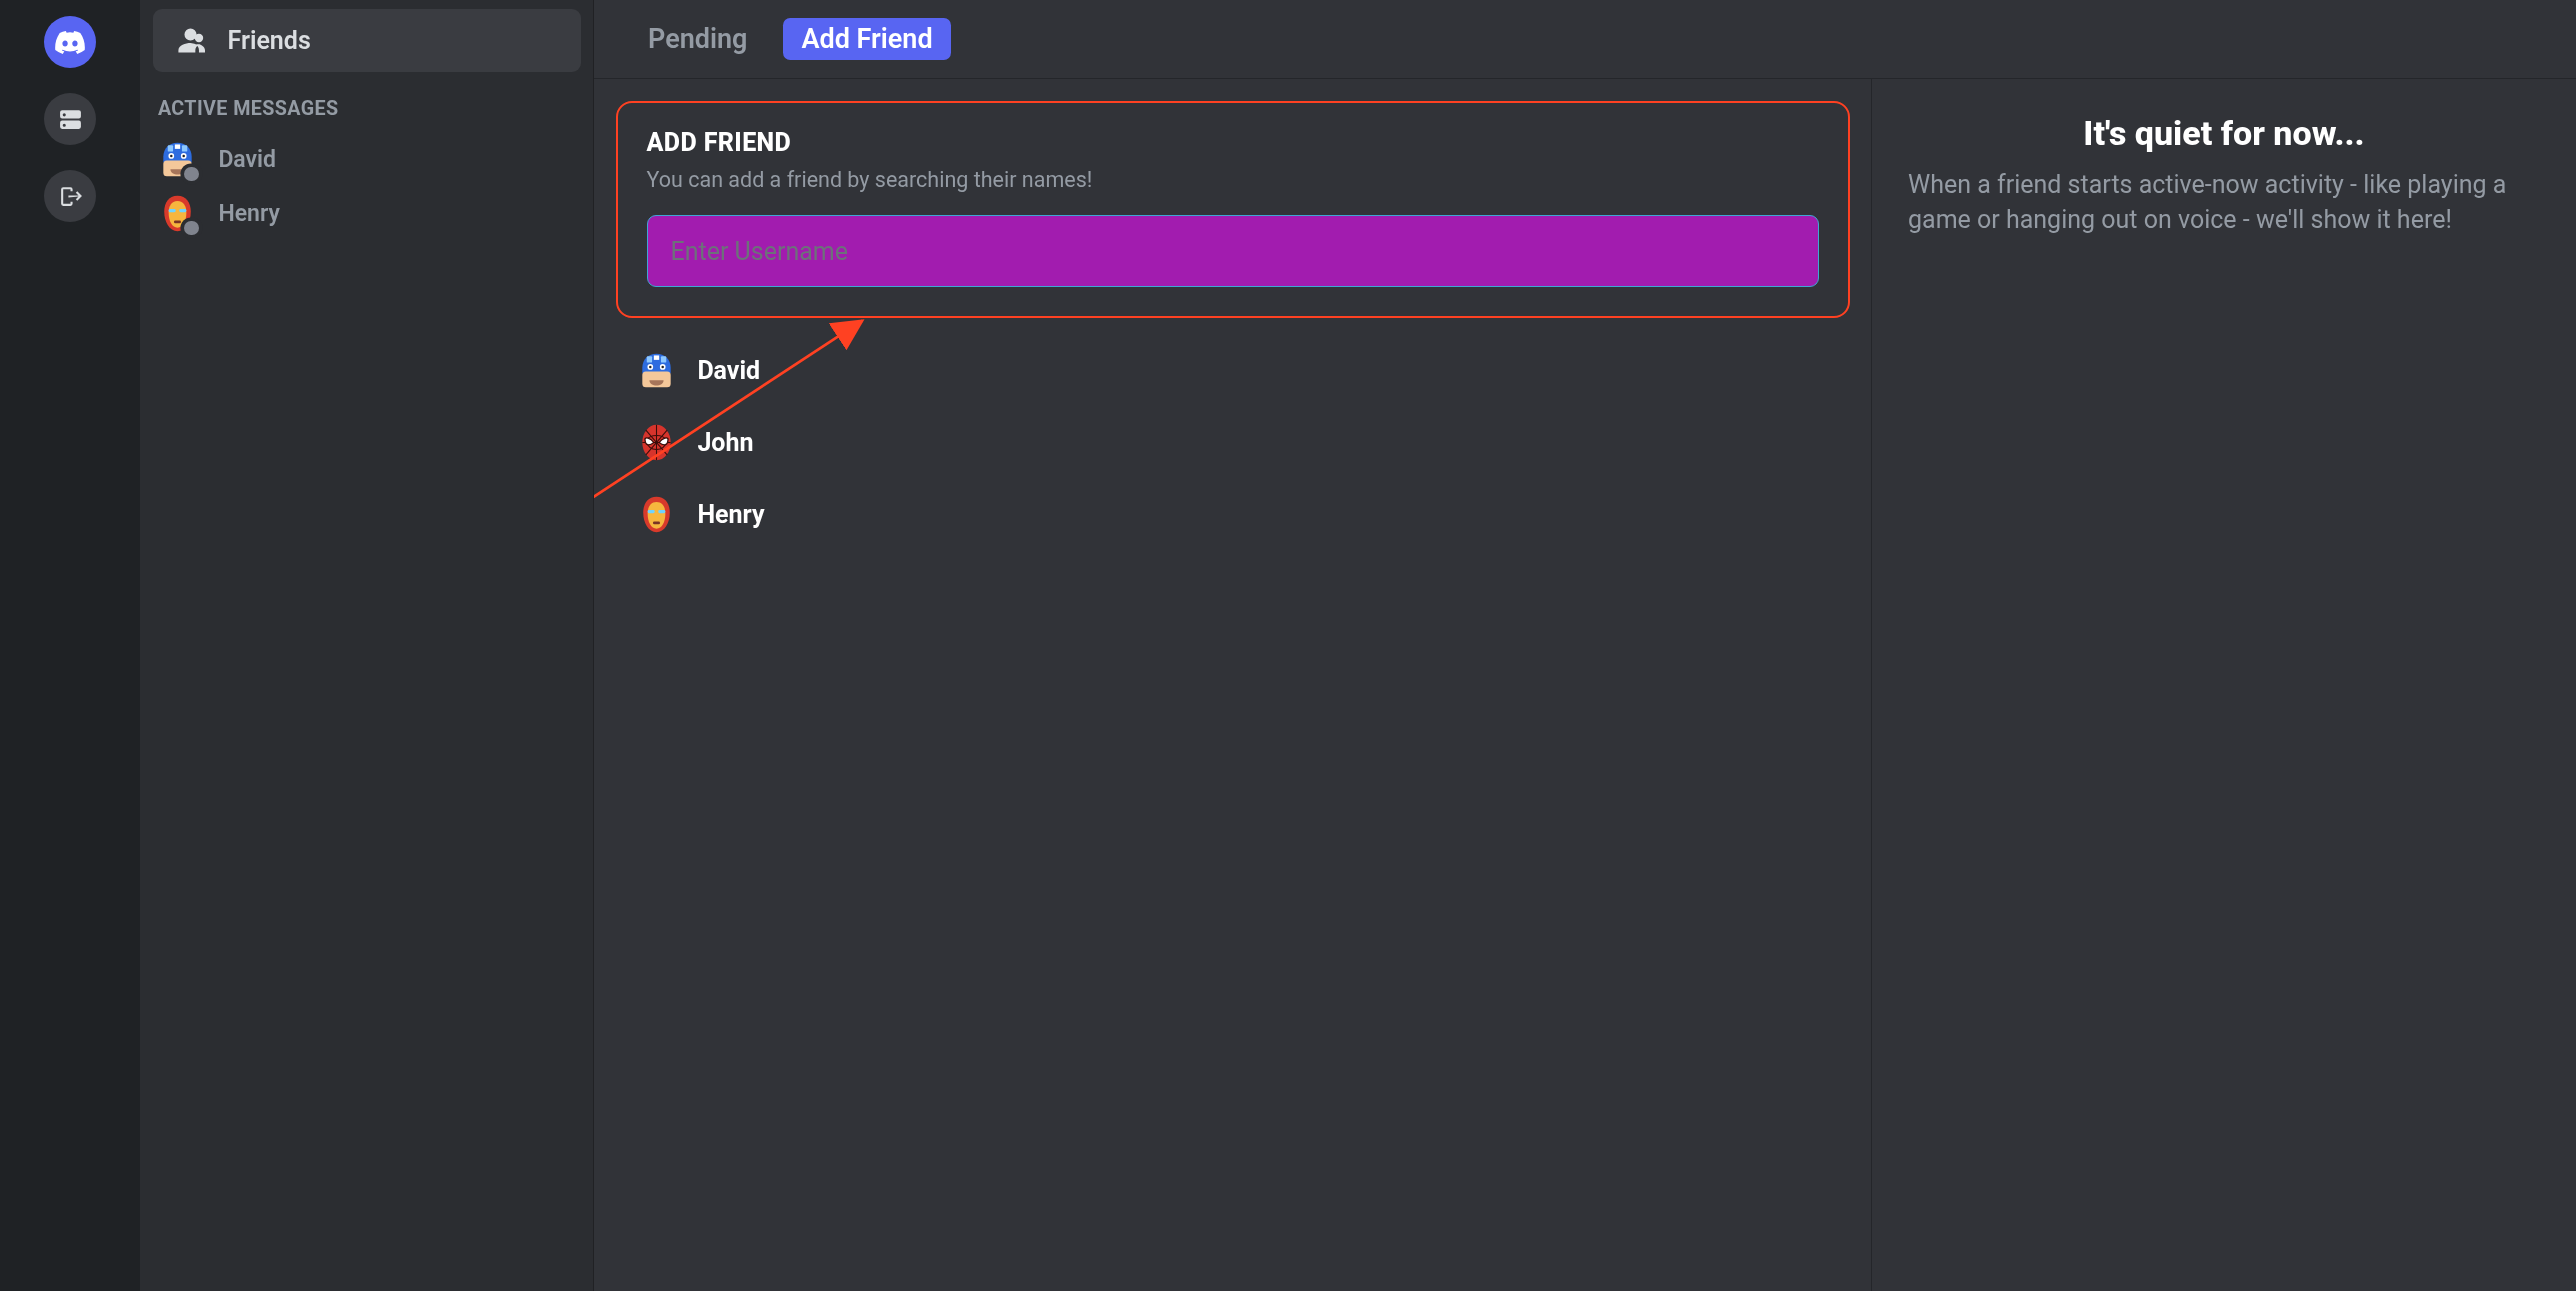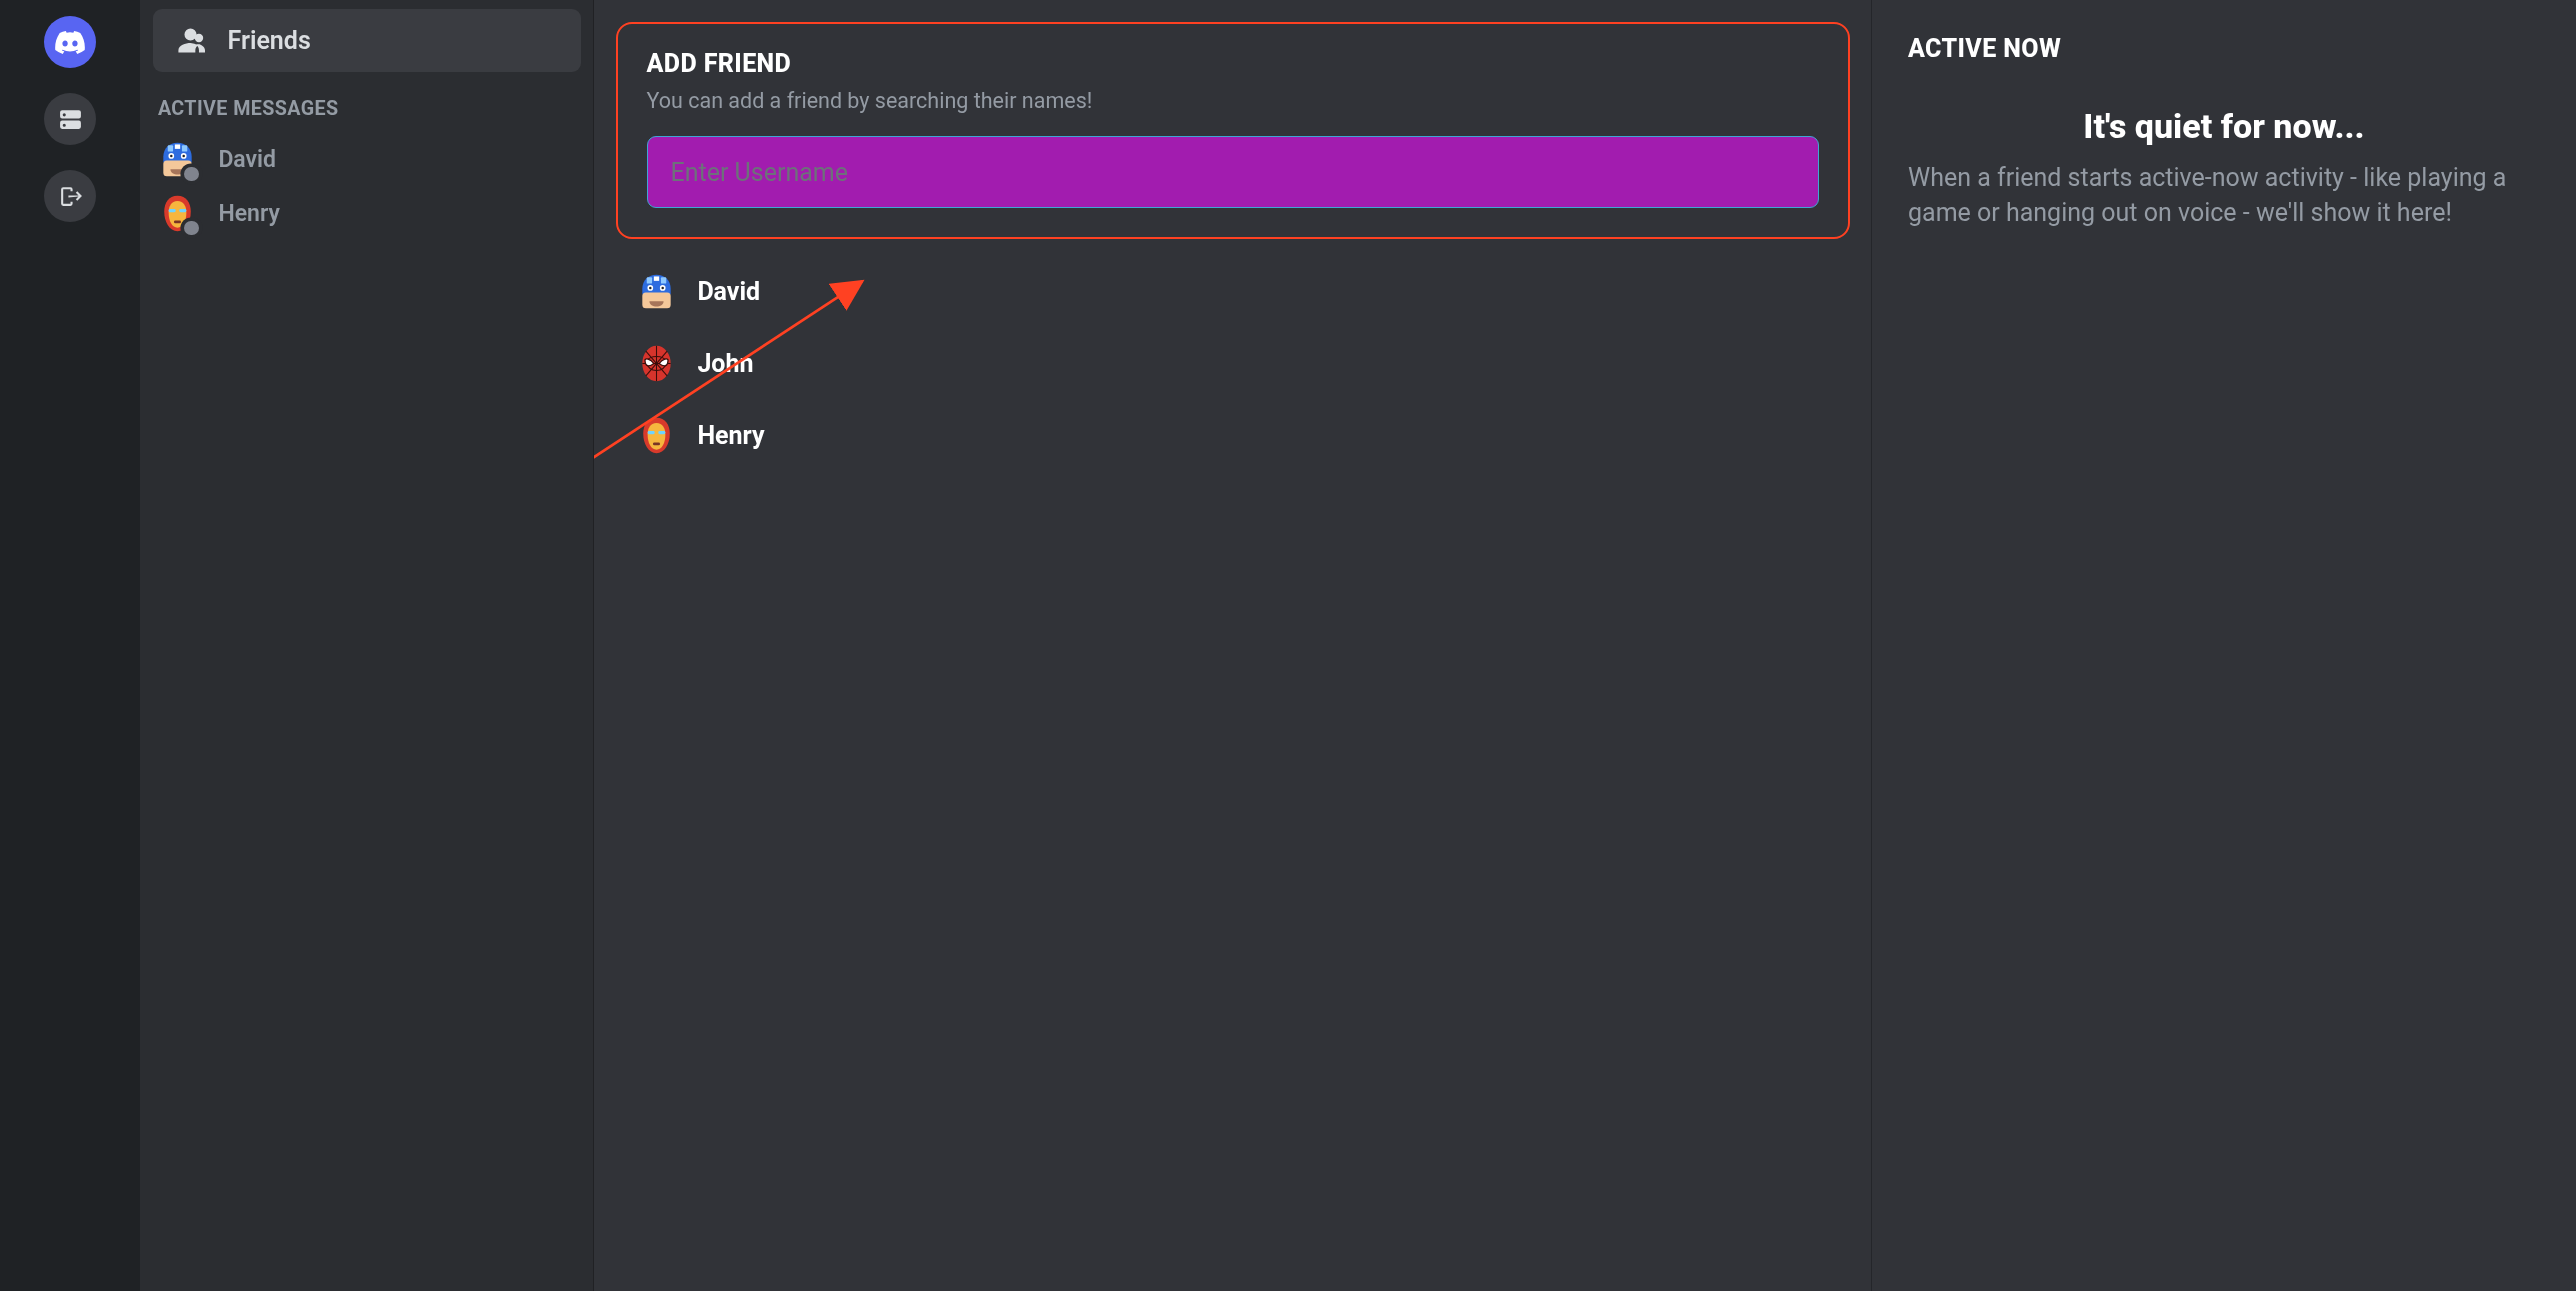--- a/index.html
+++ b/index.html
@@ -154,20 +154,24 @@
         <span class="avatar"><svg class="hero-svg" viewBox="0 0 44 44">
             <use href="#av-iron-man"></use>
           </svg><span class="status"></span></span>
         <span class="name">Henry</span>
       </div>
     </div>
 </aside>
 
 <main class="main">
 
+  <div class="tab-bar">
+    <span class="tab">Pending</span>
+    <span class="tab active">Add Friend</span>
+  </div>
 
   <div class="content-row">
     <section class="add-friend-col">
 
       <div class="add-friend-box">
         <div class="add-friend-title">ADD FRIEND</div>
         <div class="add-friend-sub">You can add a friend by searching their names!</div>
         <input class="username-input" type="text" placeholder="Enter Username" style="">
       </div>
 
@@ -199,21 +203,20 @@
               <path d="M0,0 L12,6 L0,12 Z" fill="var(--annotation)"></path>
             </marker>
           </defs>
           <line x1="-20" y1="480" x2="300" y2="270" stroke="var(--annotation)" stroke-width="3" marker-end="url(#ah)"></line>
         </svg>
 
       </div>
     </section>
 
     <aside class="active-col">
-      <div class="active-title">ACTIVE NOW</div>
       <div class="active-quiet">It's quiet for now...</div>
       <div class="active-desc">When a friend starts active-now activity - like playing a game or hanging out on voice - we'll show it here!</div>
     </aside>
   </div>
 </main>
 
 <svg width="0" height="0" style="position:absolute">
   <defs>
 
     <g id="av-captain-america">

